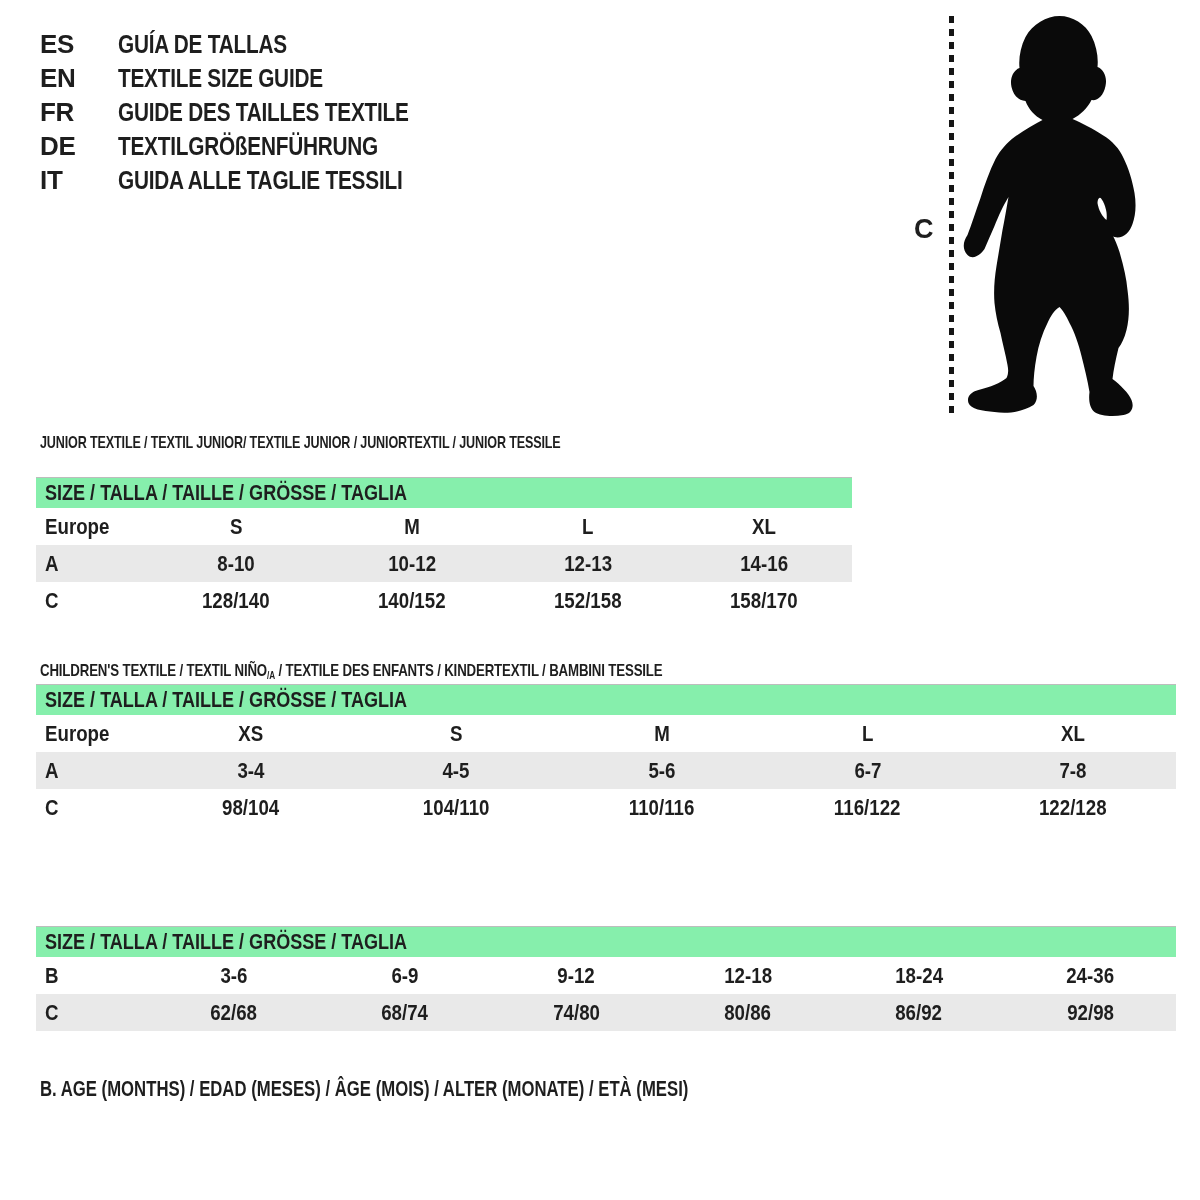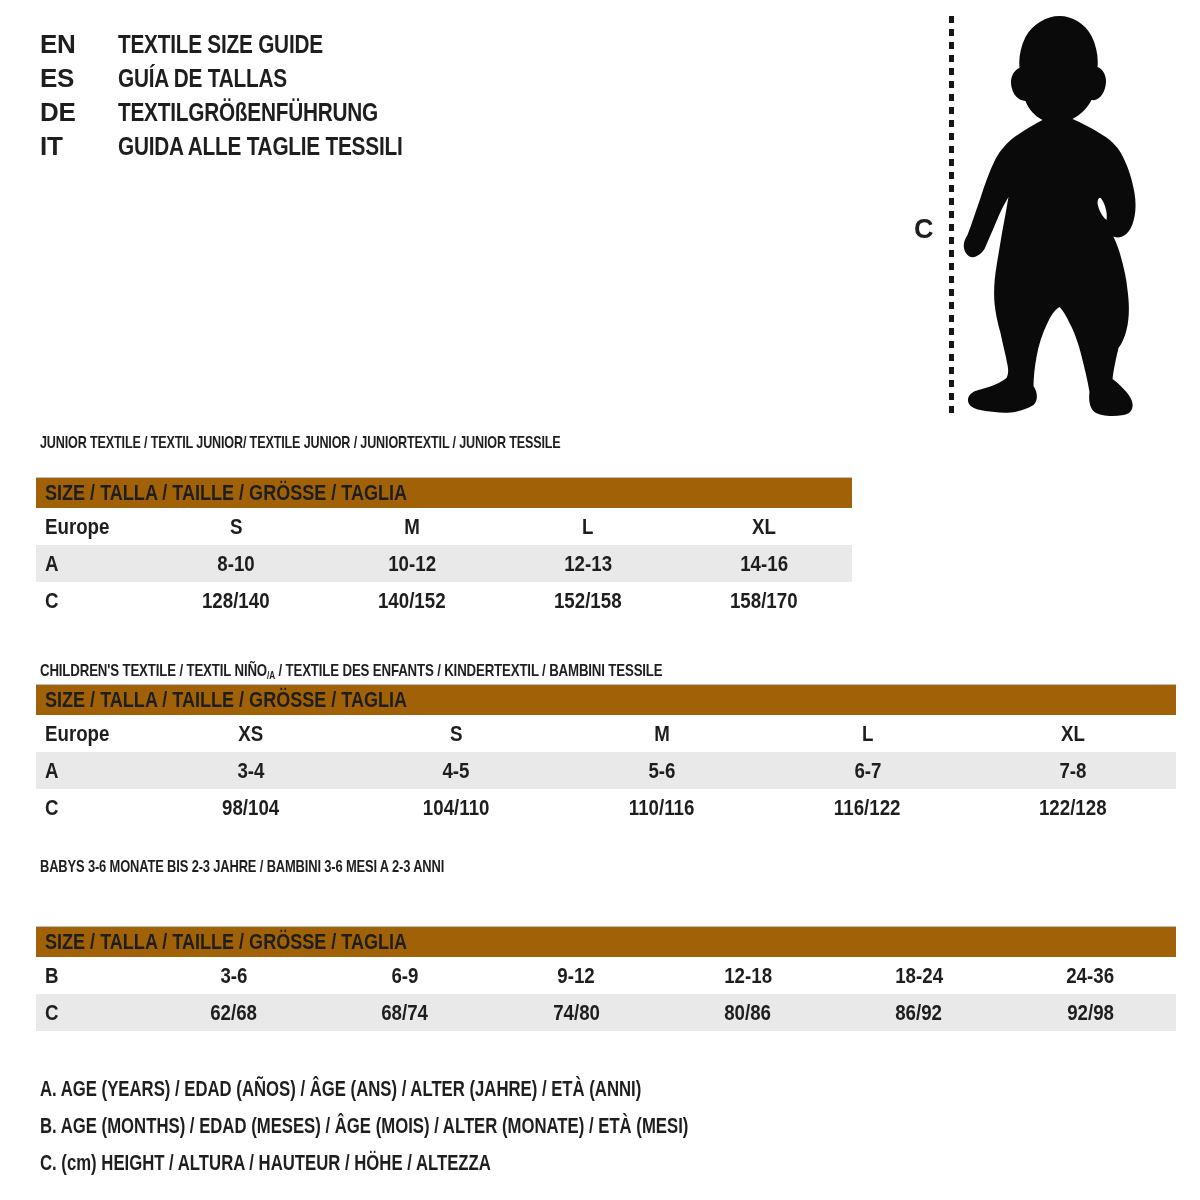--- a/index.html
+++ b/index.html
@@ -31,21 +31,21 @@
     background:repeating-linear-gradient(to bottom,#151515 0 7px,transparent 7px 13px);
   }
   .c-label{left:914px;top:214px;font-size:27px;}
 
   
   .sec-title{font-size:17px;letter-spacing:-0.2px;}
 
   
   .table{background:#ffffff;}
   .thead{
-    height:31px;background:#a16207;display:flex;align-items:center;
+    height:31px;background:#86efac;display:flex;align-items:center;
     padding-left:9px;font-size:22px;box-sizing:border-box;border-top:1px solid #bdbdbd;
   }
   .trow{display:flex;height:37px;align-items:center;font-size:22px;}
   .trow.shaded{background:#e9e9e9;}
   .tlabel{flex:0 0 112px;padding-left:9px;box-sizing:border-box;text-align:left;}
   .tcell{flex:1 1 0;text-align:center;}
 
   .jr-table{left:36px;top:477px;width:816px;}
   .ch-table{left:36px;top:684px;width:1140px;}
   .bb-table{left:36px;top:926px;width:1140px;}
@@ -60,26 +60,30 @@
   .legend{left:40px;top:1070px;}
   .legend-line{height:37px;display:flex;align-items:center;font-size:22px;}
 
   svg{display:block;}
 </style>
 </head>
 <body>
 
 <div class="abs lang">
   <div class="lang-row">
+    <span class="lang-code">ES</span>
+    <span class="sx sx80">GUÍA DE TALLAS</span>
+  </div>
+  <div class="lang-row">
     <span class="lang-code">EN</span>
     <span class="sx sx80">TEXTILE SIZE GUIDE</span>
   </div>
   <div class="lang-row">
-    <span class="lang-code">ES</span>
-    <span class="sx sx80">GUÍA DE TALLAS</span>
+    <span class="lang-code">FR</span>
+    <span class="sx sx80">GUIDE DES TAILLES TEXTILE</span>
   </div>
   <div class="lang-row">
     <span class="lang-code">DE</span>
     <span class="sx sx80">TEXTILGRÖßENFÜHRUNG</span>
   </div>
   <div class="lang-row">
     <span class="lang-code">IT</span>
     <span class="sx sx80">GUIDA ALLE TAGLIE TESSILI</span>
   </div>
 </div>
@@ -205,21 +209,20 @@
     <div class="tlabel"><span class="sx sx85">C</span></div>
     <div class="tcell"><span class="sx sx85 ctr">98/104</span></div>
     <div class="tcell"><span class="sx sx85 ctr">104/110</span></div>
     <div class="tcell"><span class="sx sx85 ctr">110/116</span></div>
     <div class="tcell"><span class="sx sx85 ctr">116/122</span></div>
     <div class="tcell"><span class="sx sx85 ctr">122/128</span></div>
   </div>
 </div>
 
 <div class="abs sec-title title-bb">
-  <div><span class="sx sx76">BABYS 3-6 MONATE BIS 2-3 JAHRE / BAMBINI 3-6 MESI A 2-3 ANNI</span></div>
 </div>
 <div class="abs table bb-table">
   <div class="thead">
     <span class="sx sx82">SIZE / TALLA / TAILLE / GRÖSSE / TAGLIA</span>
   </div>
   <div class="trow">
     <div class="tlabel"><span class="sx sx85">B</span></div>
     <div class="tcell"><span class="sx sx85 ctr">3-6</span></div>
     <div class="tcell"><span class="sx sx85 ctr">6-9</span></div>
     <div class="tcell"><span class="sx sx85 ctr">9-12</span></div>
@@ -233,21 +236,15 @@
     <div class="tcell"><span class="sx sx85 ctr">68/74</span></div>
     <div class="tcell"><span class="sx sx85 ctr">74/80</span></div>
     <div class="tcell"><span class="sx sx85 ctr">80/86</span></div>
     <div class="tcell"><span class="sx sx85 ctr">86/92</span></div>
     <div class="tcell"><span class="sx sx85 ctr">92/98</span></div>
   </div>
 </div>
 
 <div class="abs legend">
   <div class="legend-line">
-      <span class="sx sx76">A. AGE (YEARS) / EDAD (AÑOS) / ÂGE (ANS) / ALTER (JAHRE) / ETÀ (ANNI)</span>
-    </div>
-  <div class="legend-line">
       <span class="sx sx76">B. AGE (MONTHS) / EDAD (MESES) / ÂGE (MOIS) / ALTER (MONATE) / ETÀ (MESI)</span>
     </div>
-  <div class="legend-line">
-      <span class="sx sx76">C. (cm) HEIGHT / ALTURA / HAUTEUR / HÖHE / ALTEZZA</span>
-    </div>
 </div>
 
 </body></html>

